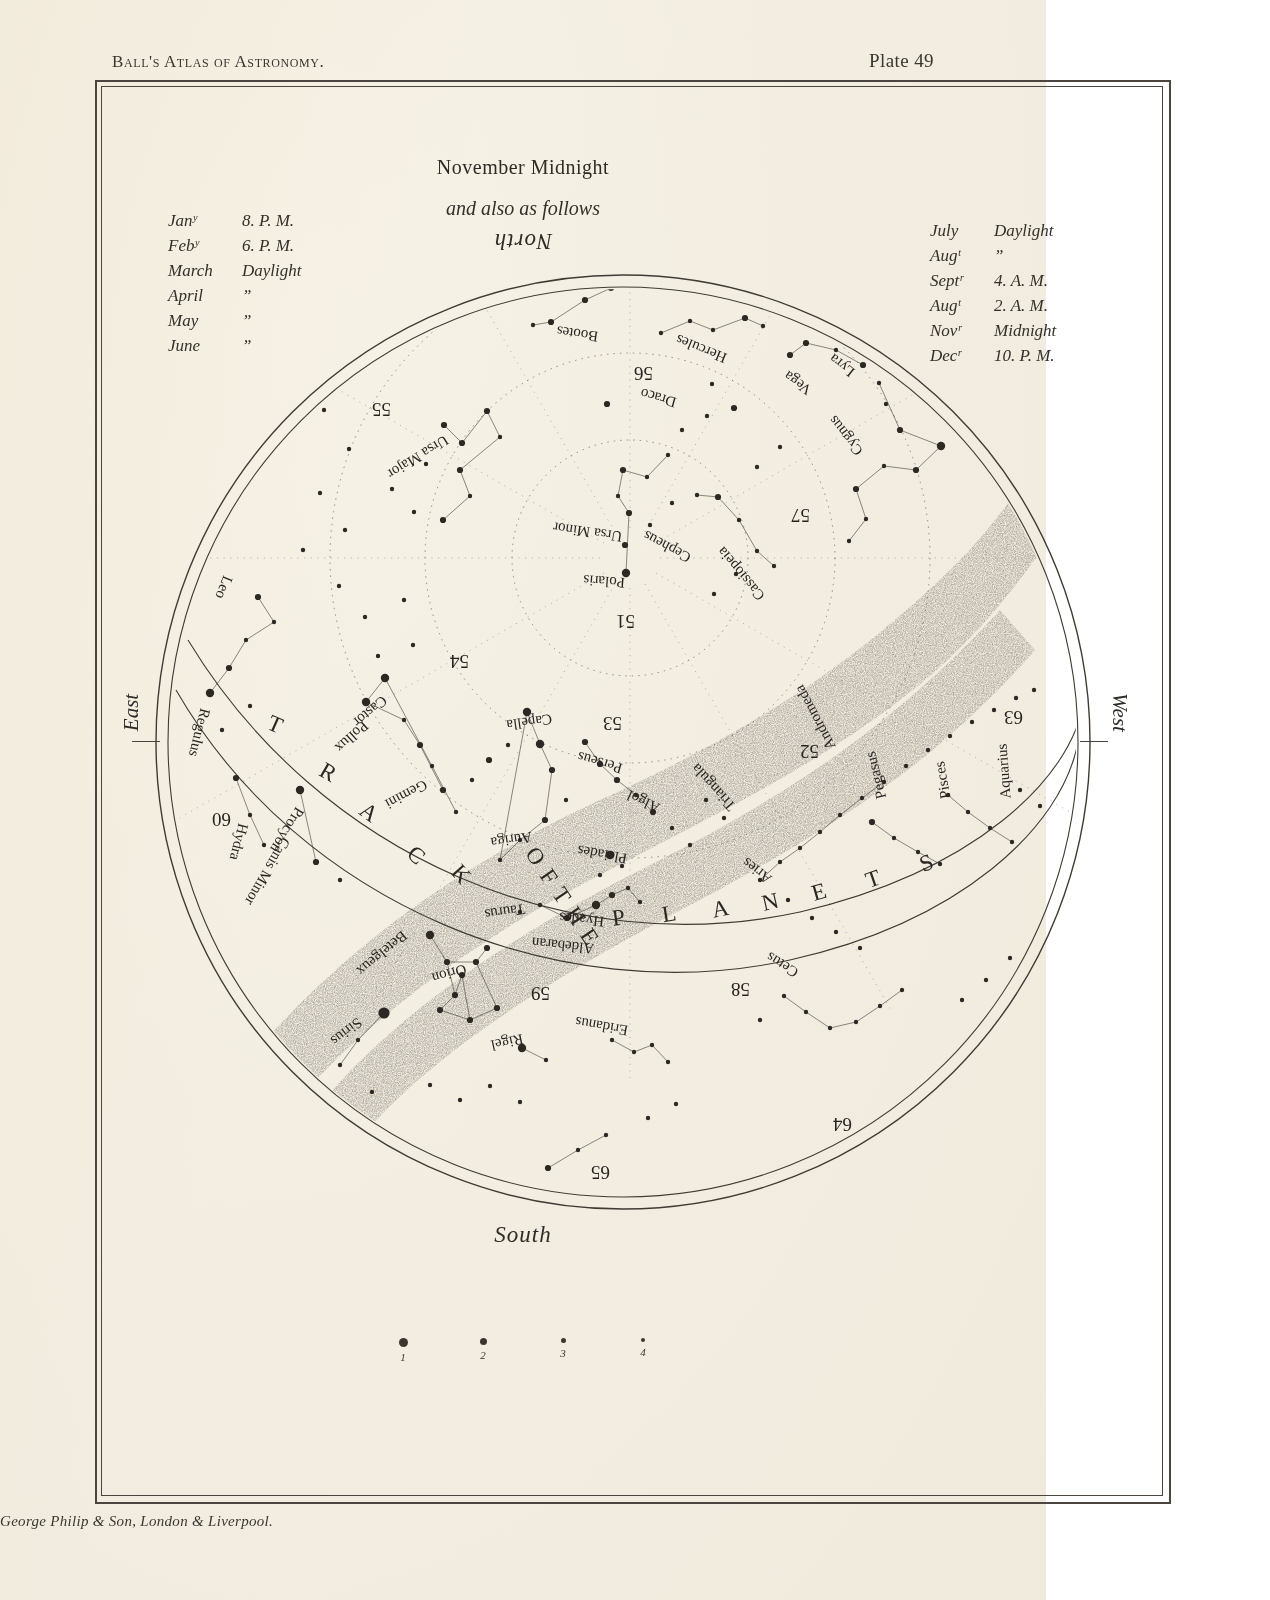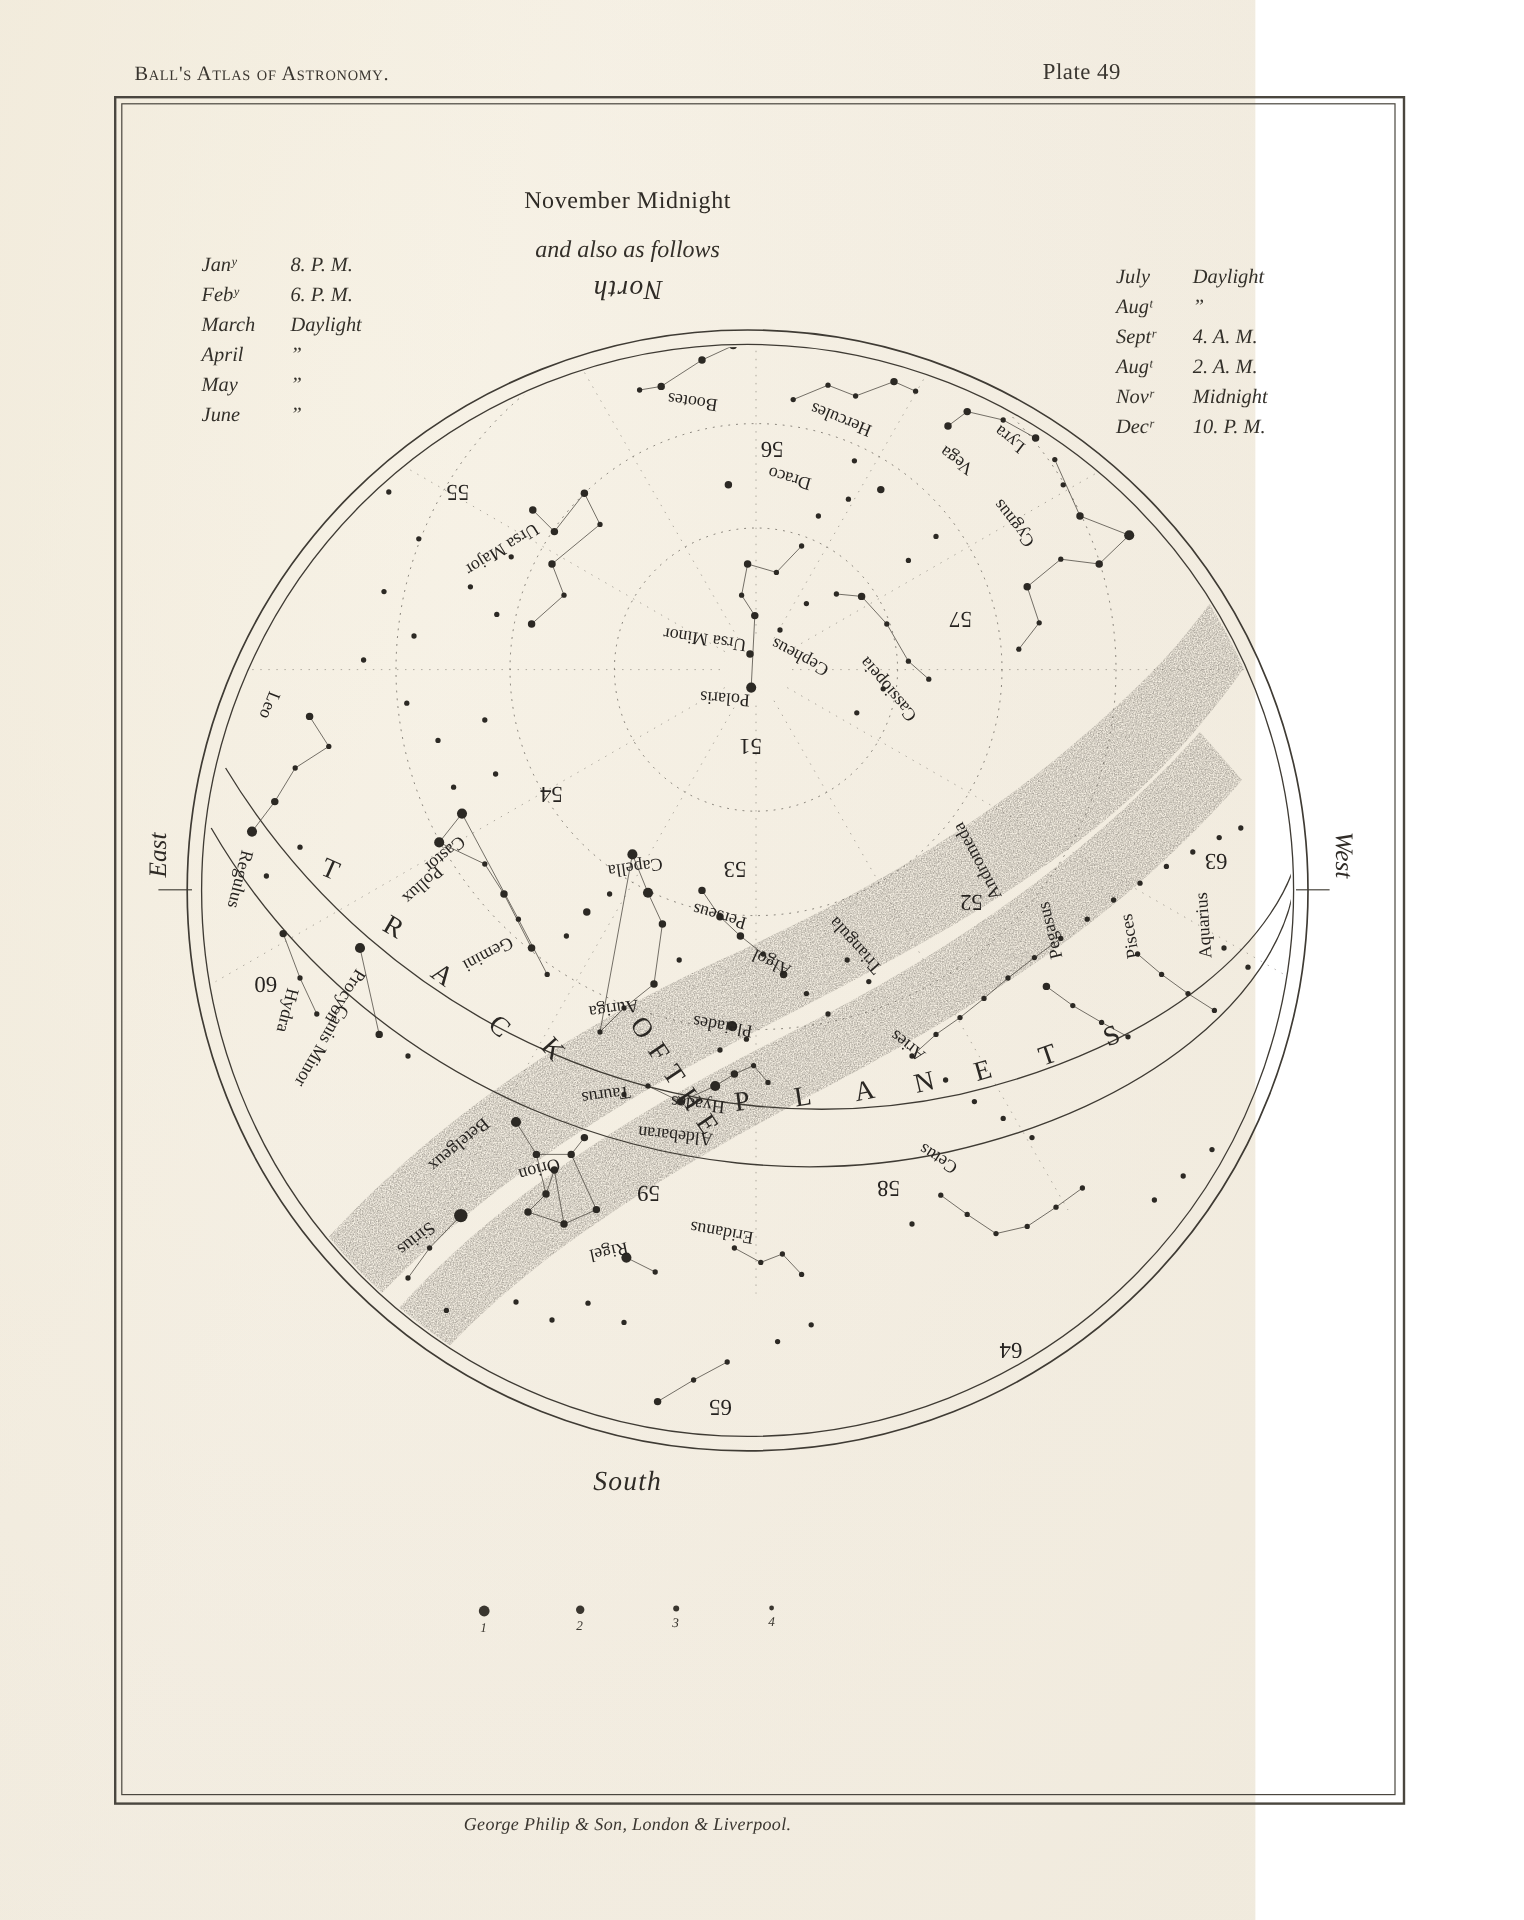--- a/index.html
+++ b/index.html
@@ -178,21 +178,21 @@
     gap: 56px;
   }
   .magitem { text-align: center; width: 24px; }
   .magdot { margin: 0 auto; border-radius: 50%; background: #3a362f; }
   .maglbl { font-size: 11px; color: #3a362f; margin-top: 4px; font-style: italic; }
   
   .imprint {
     position: absolute;
     left: 0; right: 0;
     top: 1513px;
-    text-align: center;
+    text-align: left;
     font-size: 15px;
     font-style: italic;
     color: #3a3630;
     letter-spacing: 0.3px;
   }
   
   .lbl {
     position: absolute;
     font-size: 15px;
     color: #262320;

